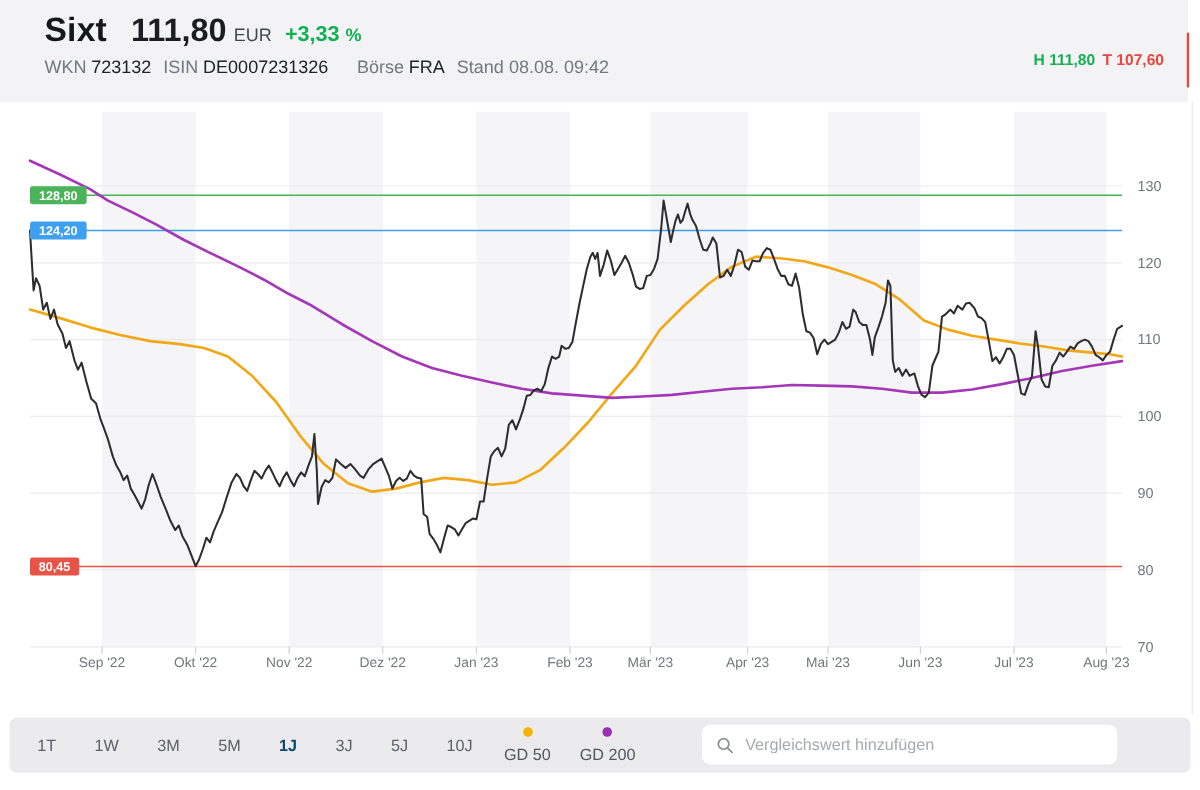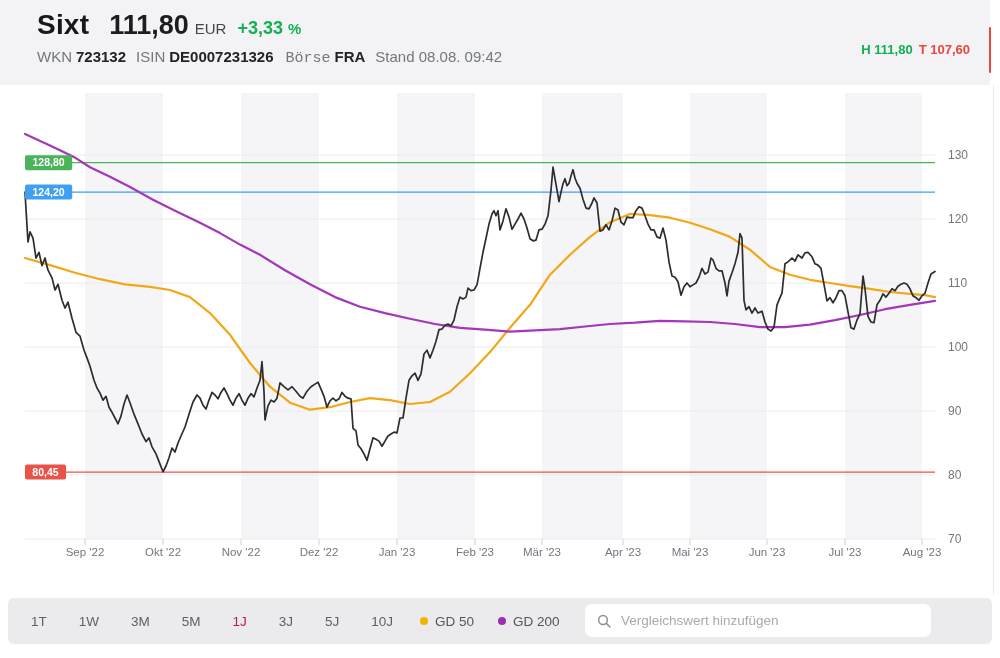--- a/index.html
+++ b/index.html
@@ -7,35 +7,35 @@
         font-family:"Liberation Sans","DejaVu Sans",sans-serif;}
   
   .hdr{position:absolute;left:0;top:0;width:990px;height:85px;background:#f3f3f5;box-sizing:border-box;padding:9px 0 0 37px;}
   .hdr-row1{display:flex;align-items:baseline;height:34px;}
   .t{font-size:28px;font-weight:700;color:#17181a;letter-spacing:.2px;}
   .p{font-size:27px;font-weight:600;color:#1c1d20;margin-left:20px;}
   .cur{font-size:15px;font-weight:500;color:#43474d;margin-left:6px;}
   .chg{font-size:18px;font-weight:700;margin-left:11px;}
   .chgu{font-size:15px;font-weight:700;margin-left:5px;}
   .hdr-row2{margin-top:5px;font-size:15px;color:#73777f;display:flex;align-items:baseline;}
-  .hdr-row2 b{color:#202328;font-weight:700;}
-  .sp4{margin-left:4px;} .sp10{margin-left:10px;} .sp8{margin-left:12px;font-family:Liberation Mono, monospace;}
+  .hdr-row2 b{color:#202328;font-weight:400;}
+  .sp4{margin-left:4px;} .sp10{margin-left:10px;} .sp8{margin-left:24px;}
   .hilo{position:absolute;top:42px;right:20px;font-size:13px;font-weight:700;white-space:nowrap;}
   .hilo .hi{margin-right:6px;}
   .accent{position:absolute;left:989px;top:27px;width:2px;height:46px;border-radius:1px;}
   .vdiv{position:absolute;left:993px;top:85px;width:1px;height:510px;background:#e9e9ec;}
   
   #chart-svg{position:absolute;left:0;top:0;}
   
   .toolbar{position:absolute;left:8px;top:598px;width:984px;height:46px;background:#ebebed;border-radius:6px;}
   .ranges{position:absolute;left:20px;top:0;height:100%;display:flex;align-items:center;gap:26px;}
   .rbtn{font-size:13.5px;color:#5d6067;cursor:pointer;padding:2px 3px;}
-  .rbtn.active{color:#be185d;font-weight:400;}
+  .rbtn.active{color:#0c4a6e;font-weight:700;}
   .legend{position:absolute;left:412px;top:0;height:100%;display:flex;align-items:center;gap:24px;}
-  .litem{display:flex;align-items:center;gap:7px;font-size:13.5px;color:#53565c;cursor:pointer;}
+  .litem{display:flex;align-items:center;gap:7px;font-size:13.5px;color:#53565c;cursor:pointer;flex-direction:column;}
   .dot{width:8px;height:8px;border-radius:50%;}
   .search{position:absolute;left:577px;top:6px;width:346px;height:33px;background:#fff;border-radius:7px;display:flex;align-items:center;box-sizing:border-box;padding-left:12px;}
   .sicon{display:flex;align-items:center;margin-right:8px;}
   .search input{border:none;outline:none;background:transparent;font-family:inherit;font-size:13.5px;color:#3c3f45;width:330px;}
   .search input::placeholder{color:#a6a9b0;}
 </style>
 </head>
 <body>
 
 <div class="page">

